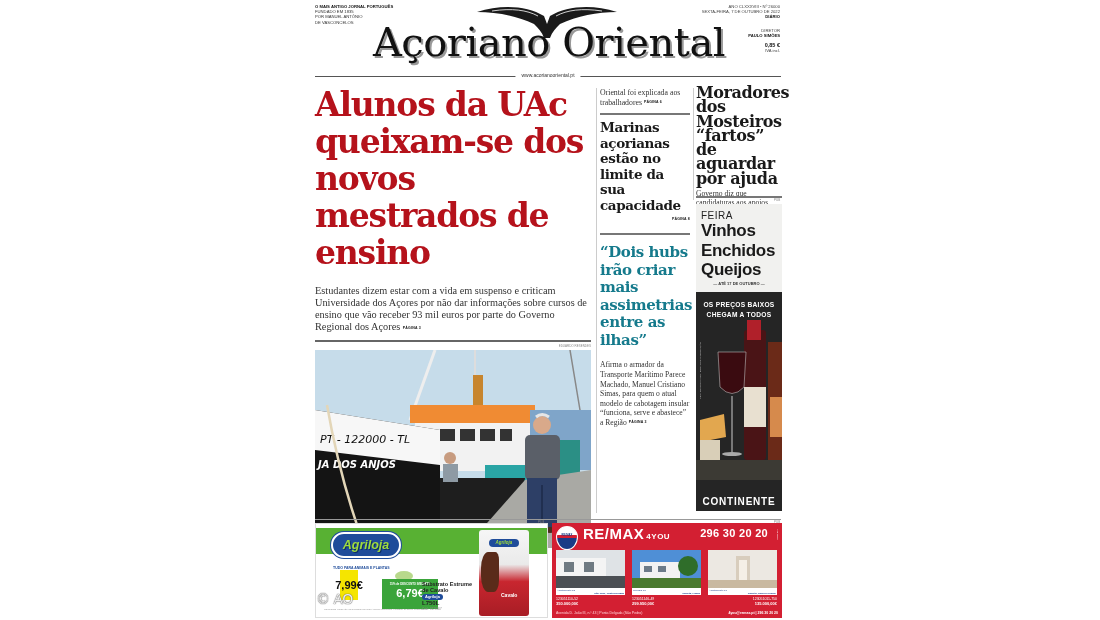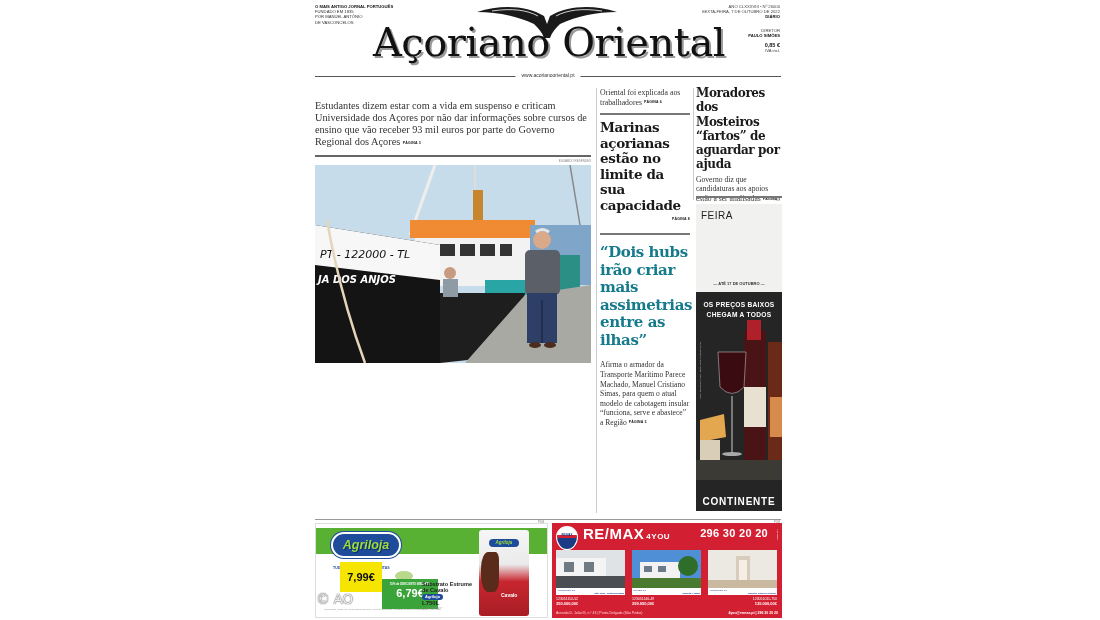--- a/index.html
+++ b/index.html
@@ -35,41 +35,41 @@
   .photo-credit { text-align: right; font-size: 3px; color: #888; margin-top: 2px; }
   .photo { margin-top: 2px; width: 276px; height: 198px; position: relative; overflow: hidden;
            background: linear-gradient(180deg, #cfe3ef 0%, #b8d4e6 35%, #9fb9c9 60%, #8d9aa3 100%); }
 
   .mid-h { font-family: "DejaVu Serif", serif; font-weight: bold; color: #1a1a1a; font-size: 13.5px; line-height: 15.5px; letter-spacing: -0.4px; }
   .mid-s { font-family: "Liberation Serif", serif; font-size: 7.8px; line-height: 9.5px; color: #333; margin-top: 2px; }
   .hr { height: 2px; background: #777; margin: 6px 0 5px; }
   .quote-h { font-family: "DejaVu Serif", serif; font-weight: bold; color: #157a8c; font-size: 15px; line-height: 17.5px; letter-spacing: -0.4px; }
   .quote-s { font-family: "Liberation Serif", serif; font-size: 7.6px; line-height: 9.6px; color: #333; margin-top: 11px; }
 
-  .r-h { font-family: "DejaVu Serif", serif; font-weight: bold; color: #1a1a1a; font-size: 12px; line-height: 14.3px; letter-spacing: -0.4px; }
+  .r-h { font-family: "DejaVu Serif", serif; font-weight: bold; color: #1a1a1a; font-size: 16px; line-height: 14.3px; letter-spacing: -0.4px; }
   .r-s { font-family: "Liberation Serif", serif; font-size: 7.6px; line-height: 9.4px; color: #333; margin-top: 3px; }
 
   
   .cont-ad { position: absolute; left: 384px; top: 204px; width: 86px; height: 307px; background: #f1f1ef; overflow: hidden; }
   .cont-ad .feira { position: absolute; left: 5px; top: 6px; font-size: 10px; color: #222; letter-spacing: 0.5px; }
   .cont-ad .big { position: absolute; left: 5px; top: 17px; font-weight: bold; font-size: 17px; line-height: 19.5px; color: #1a1a1a; letter-spacing: -0.3px; }
   .cont-ad .ate { position: absolute; left: 5px; right: 5px; top: 77px; font-size: 4px; text-align: center; color: #333; font-weight: bold; }
   .cont-ad .dark { position: absolute; left: 0; right: 0; top: 88px; bottom: 0; background: #262626; }
   .cont-ad .slogan { position: absolute; left: 0; right: 0; top: 96px; text-align: center; color: #fff; font-weight: bold; font-size: 6.6px; line-height: 9.5px; letter-spacing: 0.3px; }
   .cont-ad .brand { position: absolute; left: 0; right: 0; bottom: 4px; text-align: center; color: #fff; font-weight: bold; font-size: 10px; letter-spacing: 0.8px; }
   .cont-ad .vtext { position: absolute; left: 3px; top: 135px; width: 4px; height: 60px; writing-mode: vertical-rl; transform: rotate(180deg); font-size: 2.5px; color: #bbb; }
 
   
   .ad-rule { position: absolute; left: 3px; right: 3px; top: 519px; height: 1px; background: #999; }
   .agri { position: absolute; left: 3px; top: 523px; width: 233px; height: 95px; background: #fff; border: 1px solid #ddd; overflow: hidden; }
   .agri .band { position: absolute; left: 0; right: 0; top: 4px; height: 26px; background: #58b133; }
   .agri .logo-pill { position: absolute; left: 15px; top: 8px; width: 70px; height: 26px; border-radius: 13px; background: #1f4c9a; border: 2px solid #fff; box-shadow: 0 0 0 1px #1f4c9a; display: flex; align-items: center; justify-content: center; }
   .agri .logo-pill span { color: #9fdc3c; font-weight: bold; font-size: 12.5px; font-style: italic; text-shadow: 1px 1px 0 #0e2d63; }
   .agri .tag { position: absolute; left: 17px; top: 42px; font-size: 3.5px; font-weight: bold; color: #1f4c9a; }
-  .agri .yellow { position: absolute; left: 24px; top: 38px; width: 42px; height: 30px; background: #f5e500; display: flex; align-items: center; justify-content: center; font-weight: bold; font-size: 11px; color: #111; }
+  .agri .yellow { position: absolute; left: 24px; top: 46px; width: 18px; height: 30px; background: #f5e500; display: flex; align-items: center; justify-content: center; font-weight: bold; font-size: 11px; color: #111; }
   .agri .green { position: absolute; left: 66px; top: 55px; width: 56px; height: 30px; background: #3aa43a; color: #fff; text-align: center; }
   .agri .green .sm { font-size: 2.8px; font-weight: bold; margin-top: 4px; line-height: 3.4px; }
   .agri .green .pr { font-size: 11px; font-weight: bold; margin-top: 1px; }
   .agri .leaf { position: absolute; left: 79px; top: 47px; width: 18px; height: 10px; background: #b8d98c; border-radius: 50%; }
   .agri .prod { position: absolute; left: 106px; top: 57px; font-size: 5.6px; line-height: 6px; color: #222; font-weight: bold; }
   .agri .prod .lbl { display: inline-block; margin-top: 1px; padding: 0 3px; background: #1f4c9a; color: #fff; border-radius: 3px; font-size: 4px; }
   .agri .prod .qty { font-size: 6px; }
   .agri .prod .ref { font-size: 3px; color: #888; font-weight: normal; }
   .agri .fine { position: absolute; left: 8px; right: 80px; bottom: 6px; font-size: 2.5px; color: #999; line-height: 3px; }
   .agri .bag { position: absolute; left: 163px; top: 6px; width: 50px; height: 86px; background: linear-gradient(180deg, #f6f6f6 0%, #eaeaea 40%, #c8262f 60%, #a81d25 100%); border-radius: 3px; }
@@ -124,20 +124,21 @@
     <div>DIRETOR</div>
     <div class="b">PAULO SIMÕES</div>
     <div class="price">0,85 €</div>
     <div>IVA incl.</div>
   </div>
 
   <div class="site-rule"></div>
   <div class="site-url">www.acorianooriental.pt</div>
 
   <div class="col-main">
+    <h1 class="lead-headline">Alunos da UAc queixam-se dos novos mestrados de ensino</h1>
     <p class="lead-sub">
       <span>Estudantes dizem estar com a vida em suspenso e criticam Universidade dos Açores por não dar informações sobre cursos de ensino que vão receber 93 mil euros por parte do Governo Regional dos Açores</span>
       <span class="page-ref">PÁGINA 3</span>
     </p>
     <div class="lead-rule"></div>
     <div class="photo-credit">EDUARDO RESENDES</div>
     <div class="photo">
       <svg width="276" height="198" viewBox="0 0 276 198">
 
         <rect x="0" y="0" width="276" height="198" fill="#c6dcea"></rect>
@@ -217,20 +218,25 @@
         <span>Governo diz que candidaturas aos apoios estão a ser analisadas</span>
         <span class="page-ref">PÁGINA 7</span>
       </p>
     </div>
   </div>
   <div style="position:absolute; left:384px; top:196px; width:86px; height:1.5px; background:#777;"></div>
   <div class="tiny-tag" style="left:462px; top:198px;">PUB</div>
 
   <div class="cont-ad">
     <div class="feira">FEIRA</div>
+    <div class="big">
+      <div>Vinhos</div>
+      <div>Enchidos</div>
+      <div>Queijos</div>
+    </div>
     <div class="ate">— ATÉ 17 DE OUTUBRO —</div>
     <div class="dark">
       <svg width="86" height="219" viewBox="0 0 86 219">
         <rect x="0" y="0" width="86" height="219" fill="#252525"></rect>
         <rect x="48" y="38" width="22" height="130" rx="3" fill="#4a1416"></rect>
         <rect x="51" y="28" width="14" height="20" fill="#b0202a"></rect>
         <rect x="48" y="95" width="22" height="40" fill="#e8e0d0"></rect>
         <rect x="72" y="50" width="14" height="120" fill="#6b2a18"></rect>
         <rect x="74" y="105" width="12" height="40" fill="#d68a4c"></rect>
         <path d="M22 60 L50 60 L48 95 Q36 108 24 95 Z" fill="#3a0b10" stroke="#bbb" stroke-width="0.6"></path>

